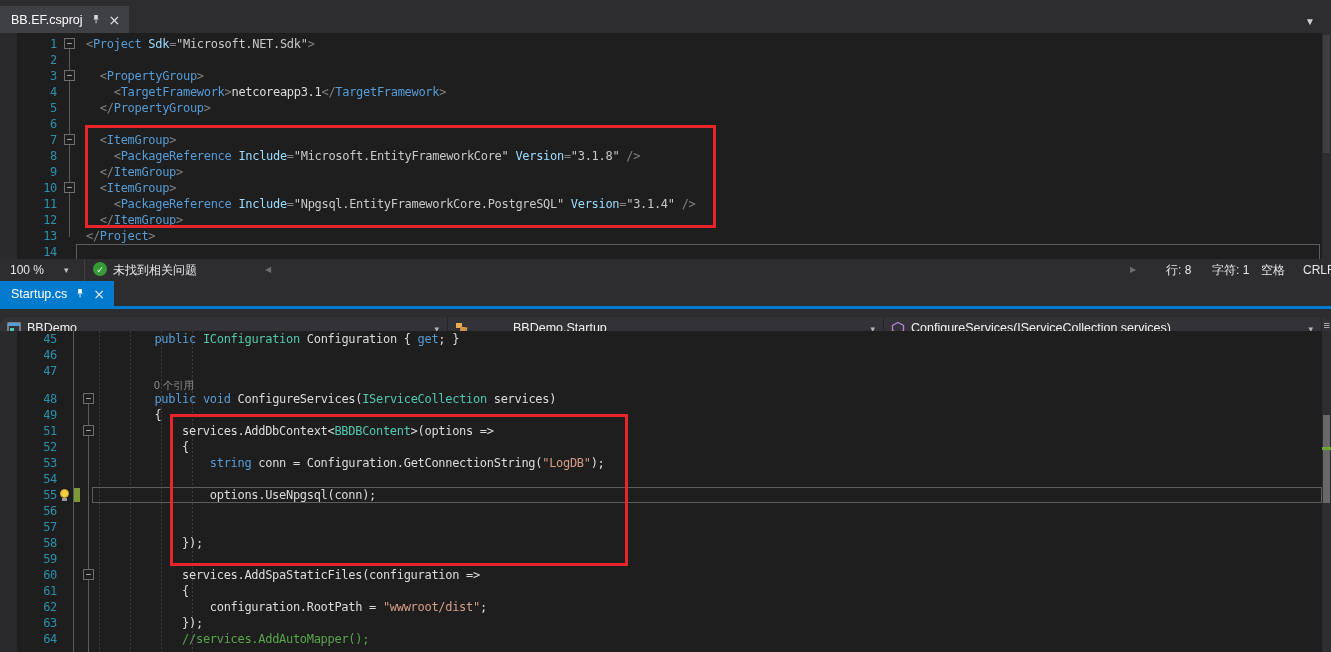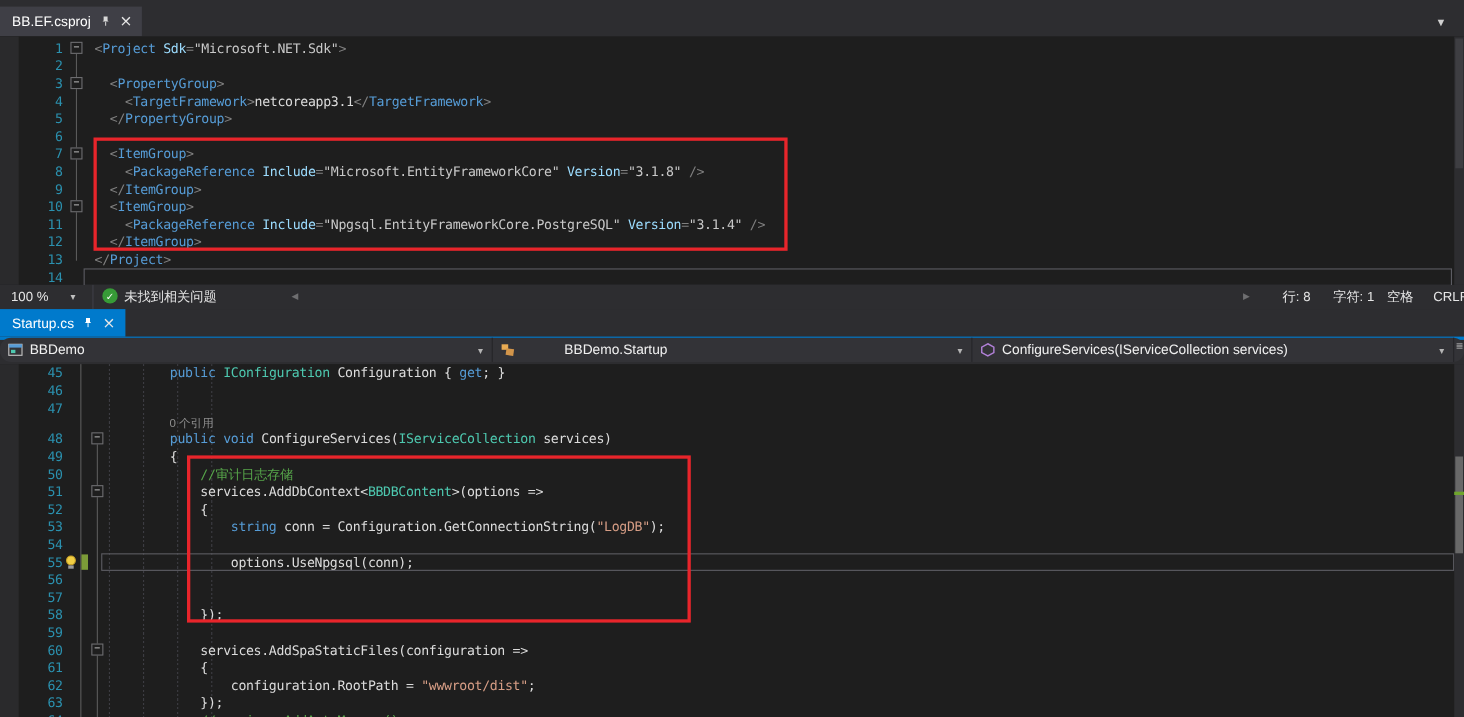--- a/index.html
+++ b/index.html
@@ -72,21 +72,21 @@
   #zoom-border { position:absolute; left:84px; top:0; bottom:0; width:1px; background:#3f3f46; }
   #health-icon { left:93px; top:4px; width:14px; height:14px; border-radius:50%;
                  background:#379b37; color:#fff; font-size:9px; line-height:14px; text-align:center; }
   #health-text { left:113px; }
   #hscroll-left  { left:265px;  top:6px; font-size:8px; color:#6e6e70; }
   #hscroll-right { left:1130px; top:6px; font-size:8px; color:#6e6e70; }
   #line-info { left:1166px; } #char-info { left:1212px; }
   #space-info { left:1261px; } #eol-info { left:1303px; }
 
   
-  #navbar { position:absolute; top:307px; left:0; width:1331px; height:22px; background:#333337;border-radius:10px; }
+  #navbar { position:absolute; top:317px; left:0; width:1331px; height:22px; background:#333337;border-radius:10px; }
   .navsec { position:absolute; top:0; height:22px; display:flex; align-items:center;
             color:#f1f1f1; font-size:12.5px; gap:6px; padding-left:7px; border-right:1px solid #252528; }
   #navsec1 { left:0;   width:448px; }
   #navsec2 { left:448px; width:436px;gap:44px; }
   #navsec3 { left:884px; width:438px; }
   .navsec .chev { position:absolute; right:8px; top:7px; font-size:9px; color:#b5b5b5; }
   .navicon { width:14px; height:14px; position:relative; flex:0 0 14px; }
   #navbar-menu { position:absolute; right:1px; top:2px; color:#c5c5c5; font-size:11px; }
 </style>
 </head>
@@ -268,24 +268,20 @@
         <div class="row">
           <span class="num">48</span>
           <span class="fold">−</span>
           <span class="code"><span class="pl">        </span><span class="kw">public</span><span class="pl"> </span><span class="kw">void</span><span class="pl"> ConfigureServices(</span><span class="ty">IServiceCollection</span><span class="pl"> services)</span></span>
         </div>
         <div class="row">
           <span class="num">49</span>
           <span class="code"><span class="pl">        {</span></span>
         </div>
         <div class="row">
-          <span class="num">50</span>
-          <span class="code"><span class="pl">            </span><span class="cm">//审计日志存储</span></span>
-        </div>
-        <div class="row">
           <span class="num">51</span>
           <span class="fold">−</span>
           <span class="code"><span class="pl">            services.AddDbContext&lt;</span><span class="ty">BBDBContent</span><span class="pl">&gt;(options =&gt;</span></span>
         </div>
         <div class="row">
           <span class="num">52</span>
           <span class="code"><span class="pl">            {</span></span>
         </div>
         <div class="row">
           <span class="num">53</span>

